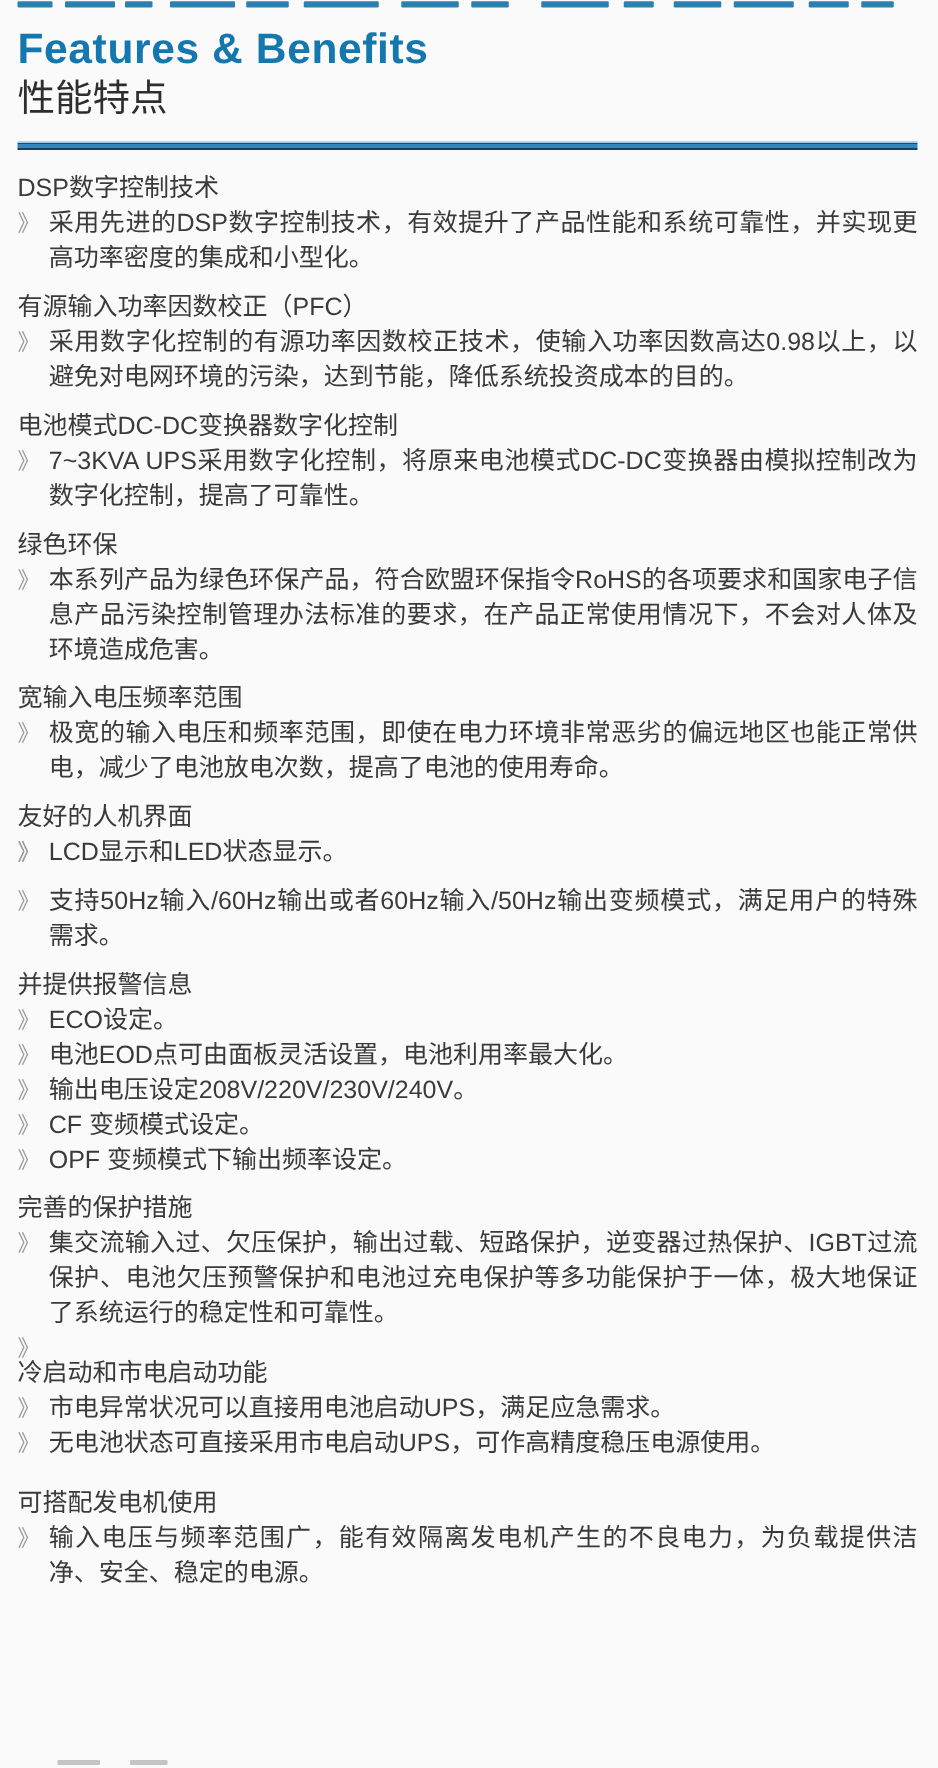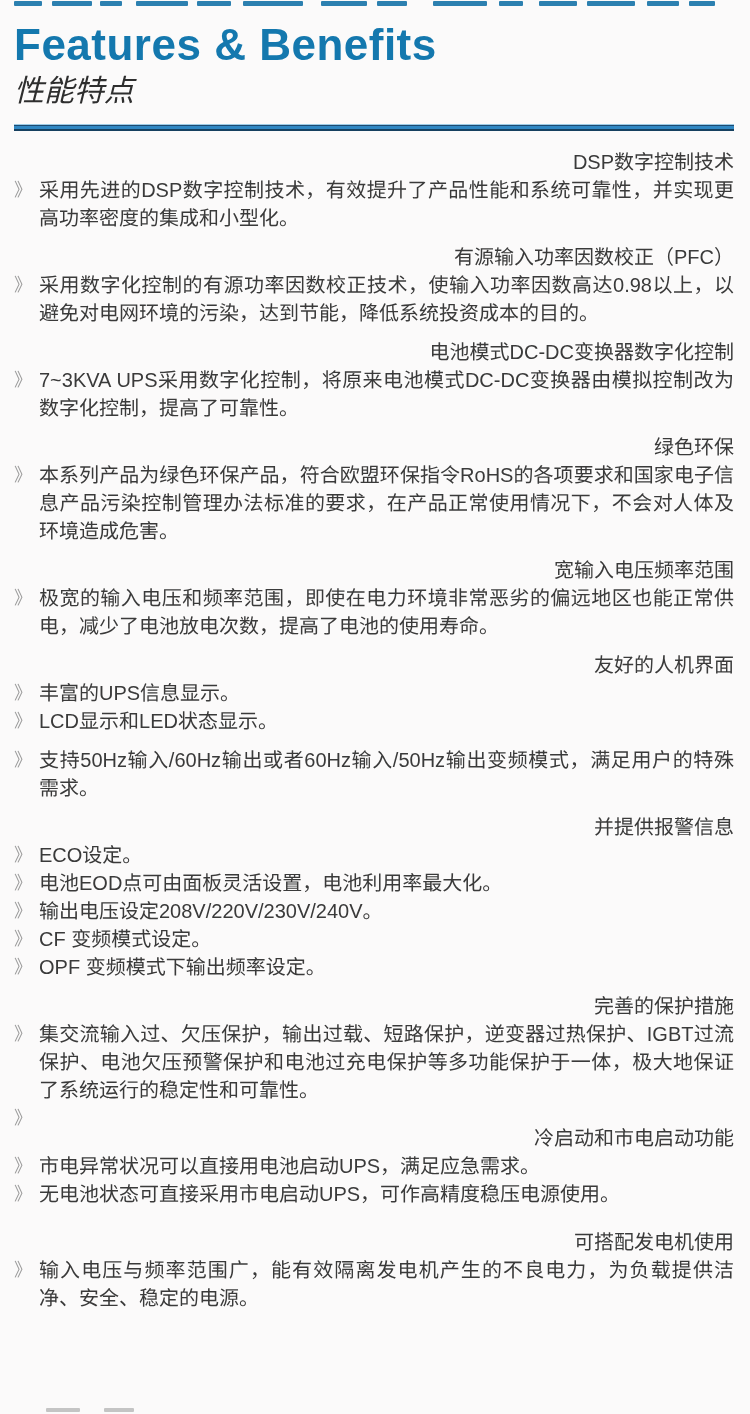--- a/index.html
+++ b/index.html
@@ -24,53 +24,51 @@
   .top-frag i {
     display: block;
     height: 5px;
     margin-top: 1px;
     background: #2c80b0;
     border-radius: 1px;
   }
 
   .title-en {
     margin-top: 12px;
-    font-size: 44px;
+    font-size: 34px;
     font-weight: bold;
     letter-spacing: 0.5px;
     color: #1478ae;
     line-height: 1.1;
   }
   .title-zh {
     margin-top: 5px;
     font-size: 30px;
     font-weight: 500;
     color: #2e2e2e;
     line-height: 1.15;
-    font-style: italic;
   }
   .rule {
     height: 7px;
     margin-top: 15px;
     background: linear-gradient(180deg,
       #9ccbe6 0px, #9ccbe6 1px,
       #1d4a70 1px, #1d4a70 2px,
       #2f87c3 2px, #2f87c3 5px,
       #16405f 5px, #16405f 7px);
   }
 
   main { margin-top: 17px; }
   .feature-section { margin-top: 11px; }
   .feature-section.big-gap { margin-top: 20px; }
   .sec-heading {
     font-size: 20px;
     font-weight: 400;
     color: #3a3a3a;
     line-height: 28px;
-    text-align: right;
   }
   .sec-items { list-style: none; }
   .feature-item {
     position: relative;
     padding-left: 25px;
     font-size: 20px;
     line-height: 28px;
     color: #3a3a3a;
     text-align: justify;
   }
@@ -180,21 +178,20 @@
     <span class="item-text">极宽的输入电压和频率范围，即使在电力环境非常恶劣的偏远地区也能正常供电，减少了电池放电次数，提高了电池的使用寿命。</span>
   </li>
 </ul>
   </section>
 
   <section class="feature-section">
     <h3 class="sec-heading">友好的人机界面</h3>
     <ul class="sec-items">
   <li class="feature-item">
     <span class="bullet">》</span>
-    <span class="item-text">丰富的UPS信息显示。</span>
   </li>
 
   <li class="feature-item">
     <span class="bullet">》</span>
     <span class="item-text">LCD显示和LED状态显示。</span>
   </li>
 </ul>
   </section>
 
   <section class="feature-section">

